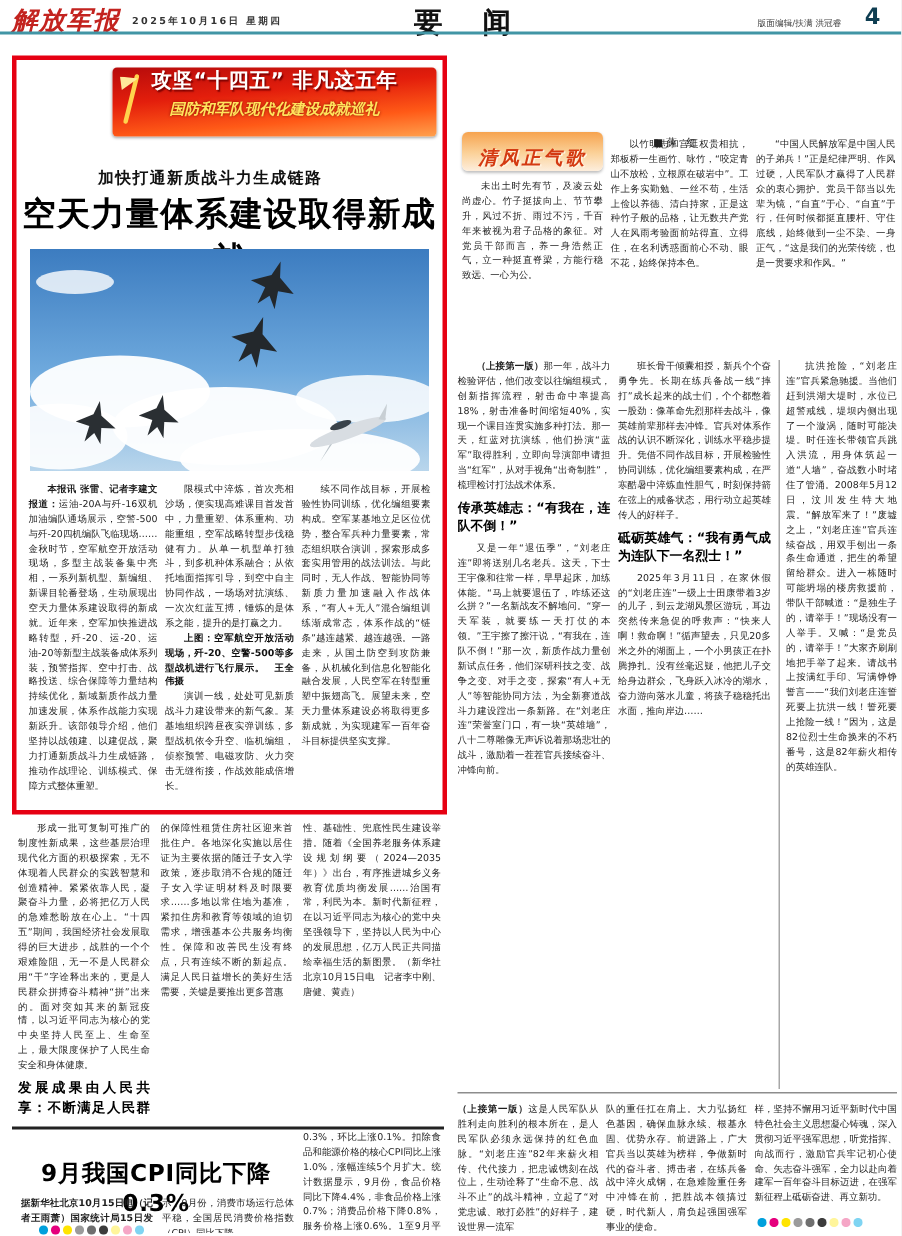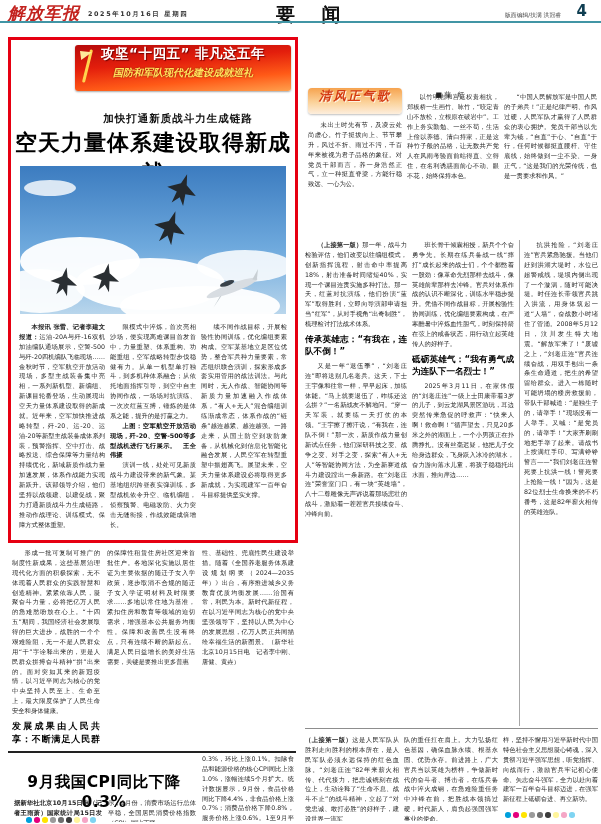--- a/index.html
+++ b/index.html
@@ -34,21 +34,21 @@
   .bt{font-size:6.3px;line-height:1.57;text-align:justify;color:#1e1e1e;overflow:hidden;}
   .bt p{margin:0;text-indent:2em;}
   .lead-bold{font-weight:bold;}
   .caption{font-weight:bold;color:#111;}
   .subhead{font-weight:bold;color:#000;font-size:8.6px;line-height:1.4;overflow:hidden;}
   .subhead-center{font-weight:bold;color:#000;font-size:9px;line-height:1.45;overflow:hidden;}
   
   .essay-headline{font-size:23px;font-weight:900;color:#000;text-align:center;letter-spacing:1px;}
   .essay-byline{font-size:7px;color:#222;text-align:center;letter-spacing:2px;}
   .column-logo{background:linear-gradient(180deg,#f6a34f 0%,#fbd29a 55%,#fdeedd 100%);
-               border-radius:4px;display:flex;align-items:flex-start;justify-content:center;
+               border-radius:4px;display:flex;align-items:flex-end;justify-content:center;
                box-shadow:0 1px 2px rgba(0,0,0,.25);}
   .column-logo span{font-size:12.5px;font-weight:900;color:#d43a12;letter-spacing:2px;
                text-shadow:1px 1px 0 #fff3e0;font-style:italic;}
   .vrule{width:1px;background:#a7a7a7;}
   .hrule-black{height:2px;background:#222;}
   .hrule-gray{height:1px;background:#8d8d8d;}
   .cpi-headline{font-size:15.5px;font-weight:bold;color:#000;text-align:center;letter-spacing:.5px;}
   .dots{display:flex;gap:2.5px;align-items:center;}
   .dot{width:5.5px;height:5.5px;border-radius:50%;display:inline-block;}
 </style>
@@ -67,21 +67,21 @@
   <div class="abs teal-rule" style="left:0;top:21px;width:601px;"></div>
 
   <div class="abs redbox" style="left:8px;top:37px;width:284px;height:500px;">
 
     <div class="abs banner" style="left:64px;top:5px;width:216px;height:46px;">
       <div class="banner-emblem"></div>
       <div class="banner-title">攻坚“十四五” 非凡这五年</div>
       <div class="banner-sub">国防和军队现代化建设成就巡礼</div>
     </div>
 
-    <div class="abs kicker" style="left:0;top:72px;width:258px;padding-left:38px;">加快打通新质战斗力生成链路</div>
+    <div class="abs kicker" style="left:0;top:72px;width:258px;">加快打通新质战斗力生成链路</div>
     <div class="abs headline-main" style="left:0;top:88px;width:284px;">空天力量体系建设取得新成就</div>
 
     <div class="abs" style="left:9px;top:126px;width:266px;height:148px;">
       <svg width="266" height="148" viewBox="0 0 266 148">
         <defs>
           <linearGradient id="sky" x1="0" y1="0" x2="0" y2="1">
             <stop offset="0" stop-color="#3c7cc0"></stop>
             <stop offset="0.55" stop-color="#6ea9dd"></stop>
             <stop offset="1" stop-color="#b9d6ec"></stop>
           </linearGradient>

